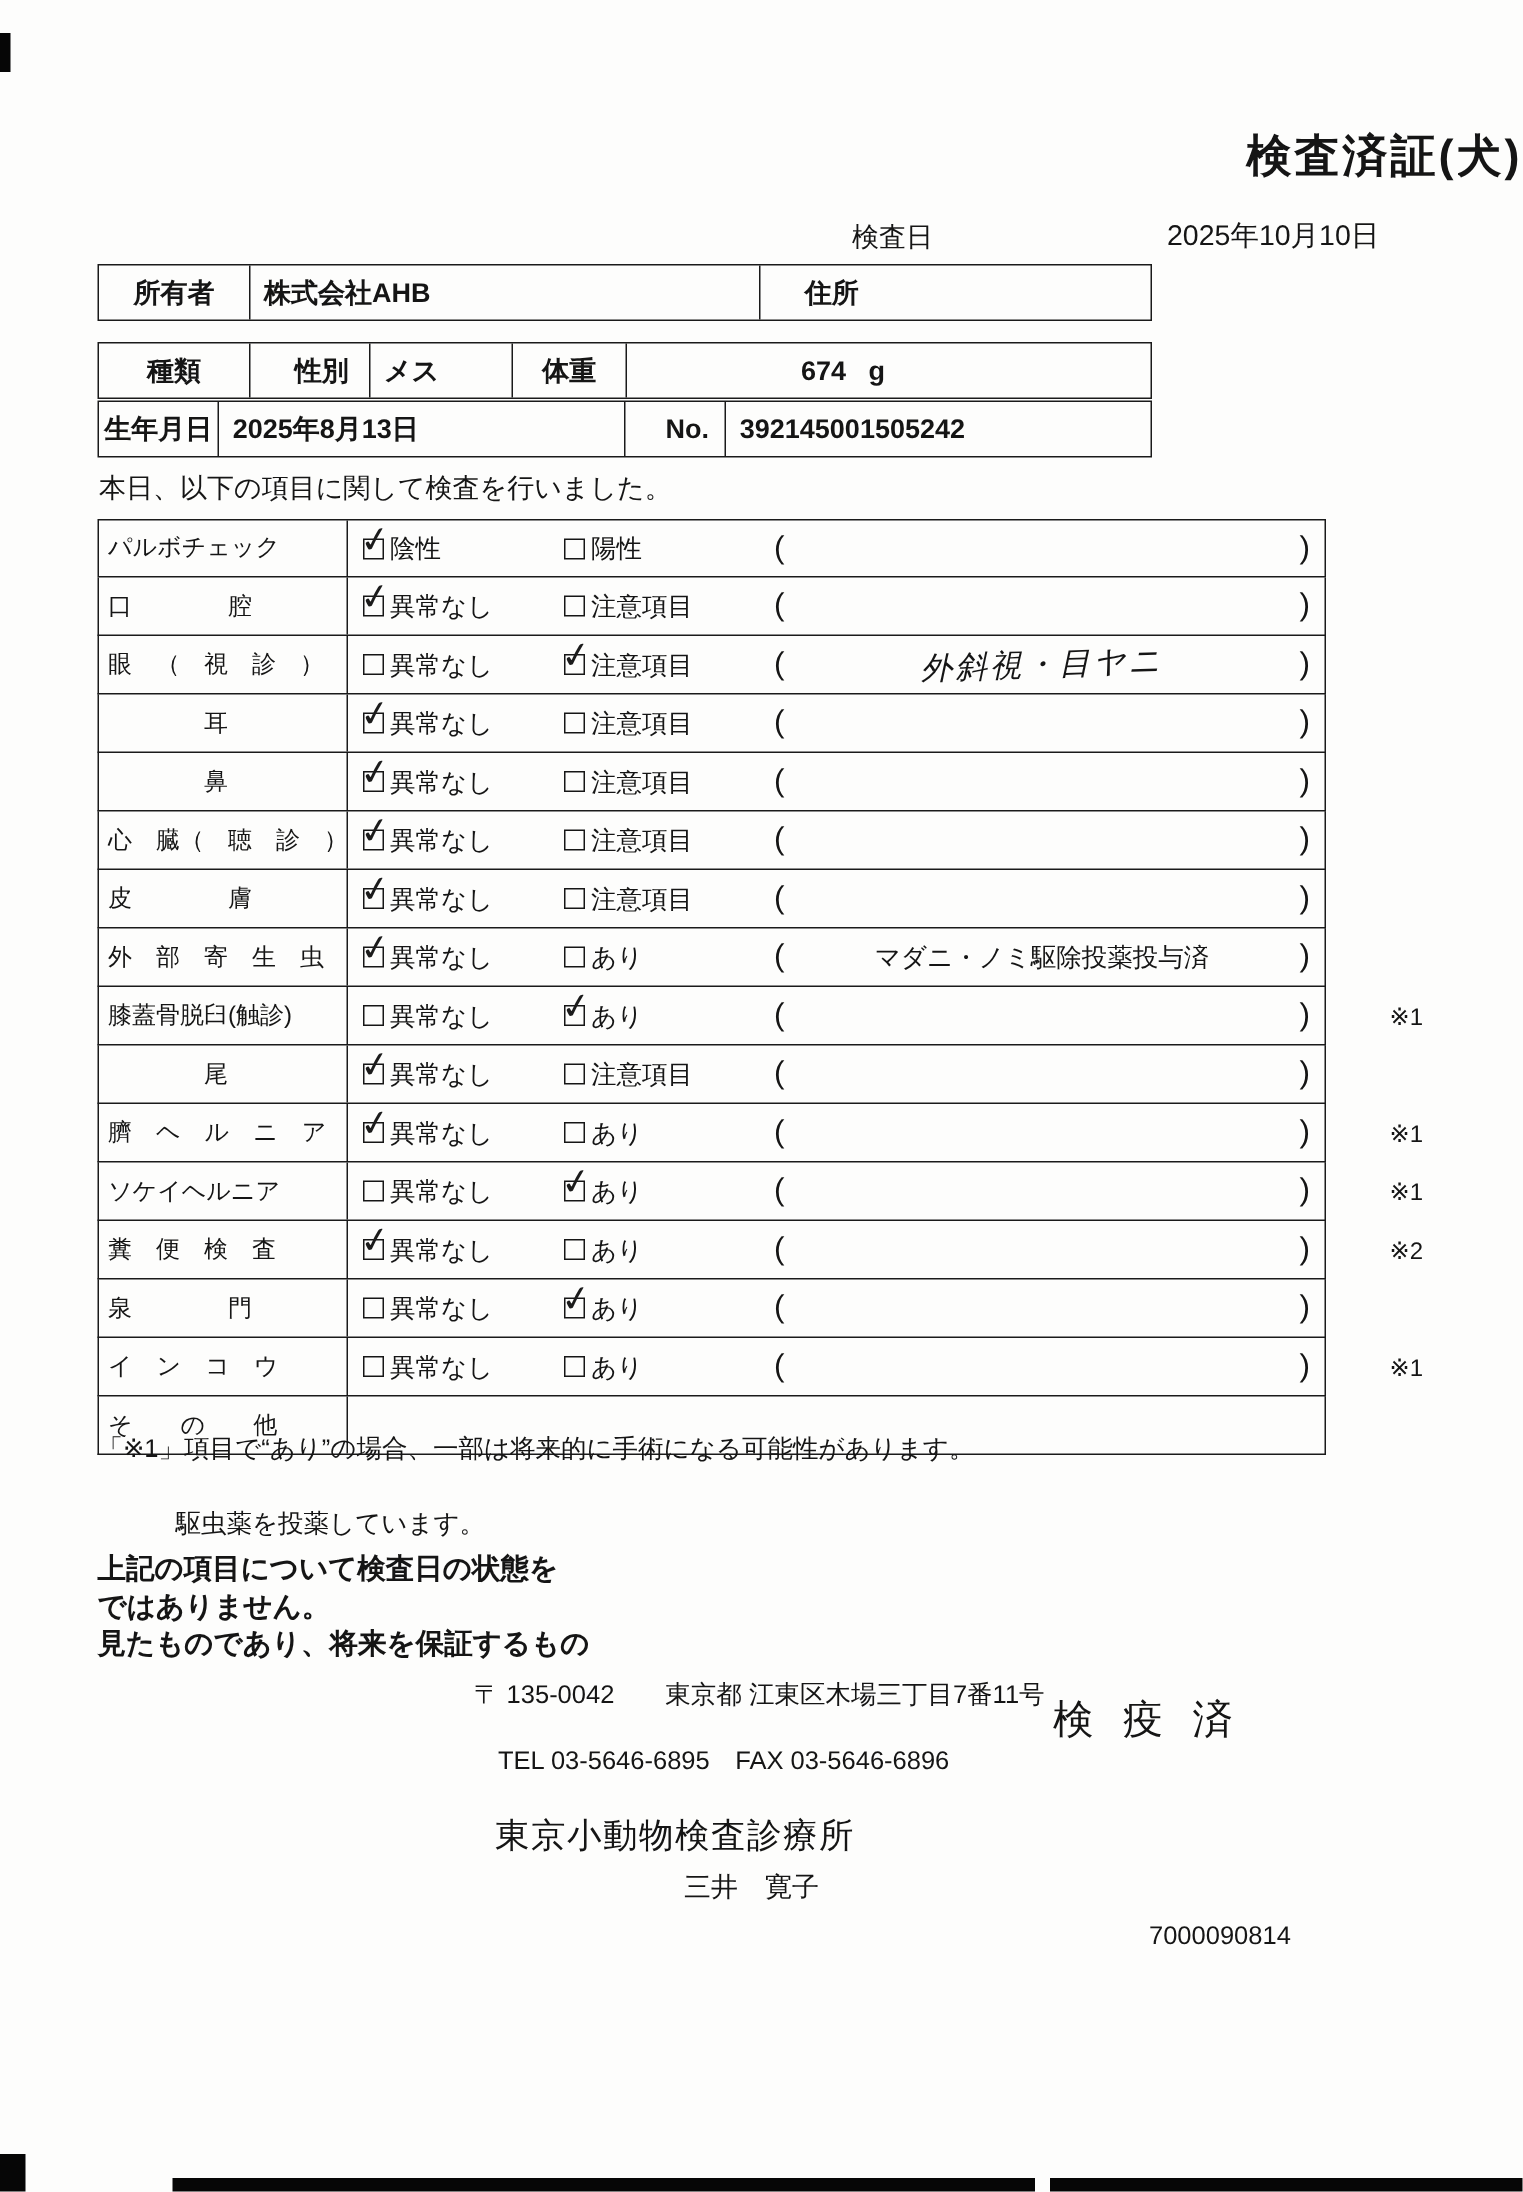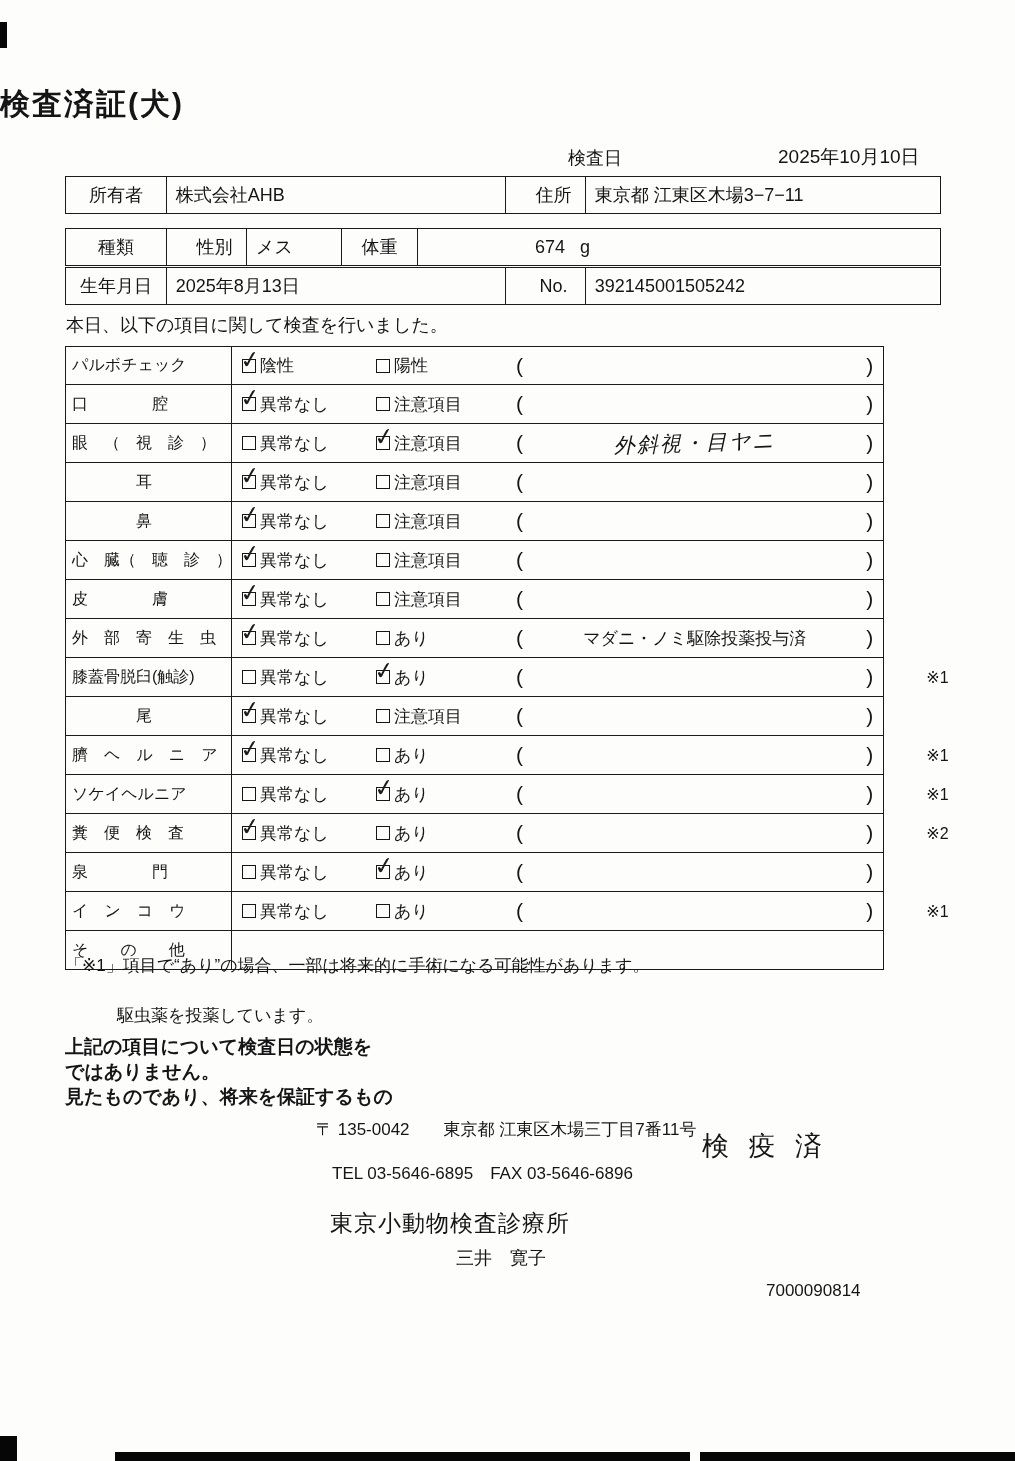--- a/index.html
+++ b/index.html
@@ -13,25 +13,25 @@
   }
   .abs { position:absolute; }
 
   
   .art { background:#060606; position:absolute; }
   .art-tl { left:0; top:22px; width:7px; height:26px; }
   .art-bl { left:0; top:1436px; width:17px; height:25px; }
   .art-b1 { left:115px; top:1452px; width:575px; height:9px; }
   .art-b2 { left:700px; top:1452px; width:315px; height:9px; }
 
-  .title { top:84px; left:0; width:100%; text-align:left; font-size:30px; font-weight:700; letter-spacing:2px; }
+  .title { top:84px; left:0; width:100%; text-align:right; font-size:30px; font-weight:700; letter-spacing:2px; }
   .insp-label { top:146px; left:568px; font-size:18px; }
   .insp-date  { top:144px; left:778px; font-size:19px; }
 
-  .tbl { position:absolute; left:65px; width:876px; border:1.5px solid #1a1a1a; }
+  .tbl { position:absolute; left:65px; width:703px; border:1.5px solid #1a1a1a;font-weight:bold; }
   .trow { display:flex; height:36px; }
   .tcell { display:flex; align-items:center; font-size:18px; overflow:hidden; white-space:nowrap; }
   .tcell + .tcell { border-left:1.5px solid #1a1a1a; }
   .tcell.lbl { justify-content:center; }
   .tcell.val { padding-left:9px; }
   .w100{width:100px;} .w340{width:340px;} .w80{width:80px;padding-left:16px;} .w356{width:356px;}
   .w95{width:95px;} .w76{width:76px;} .w185{width:185px;}
   .weight-cell { justify-content:flex-end; padding-right:12px; gap:15px; }
   .owner-tbl { top:176px; }
   .pet-tbl1 { top:228px; }
@@ -80,21 +80,20 @@
   <div class="abs title">検査済証(犬)</div>
 
   <div class="abs insp-label">検査日</div>
   <div class="abs insp-date">2025年10月10日</div>
 
   <div class="tbl owner-tbl">
     <div class="trow">
       <div class="tcell lbl w100">所有者</div>
       <div class="tcell val w340">株式会社AHB</div>
       <div class="tcell lbl w80">住所</div>
-      <div class="tcell val w356">東京都 江東区木場3−7−11</div>
     </div>
   </div>
 
   <div class="tbl pet-tbl1">
     <div class="trow">
       <div class="tcell lbl w100">種類</div>
       <div class="tcell lbl w80">性別</div>
       <div class="tcell val w95">メス</div>
       <div class="tcell lbl w76">体重</div>
       <div class="tcell weight-cell w185">

